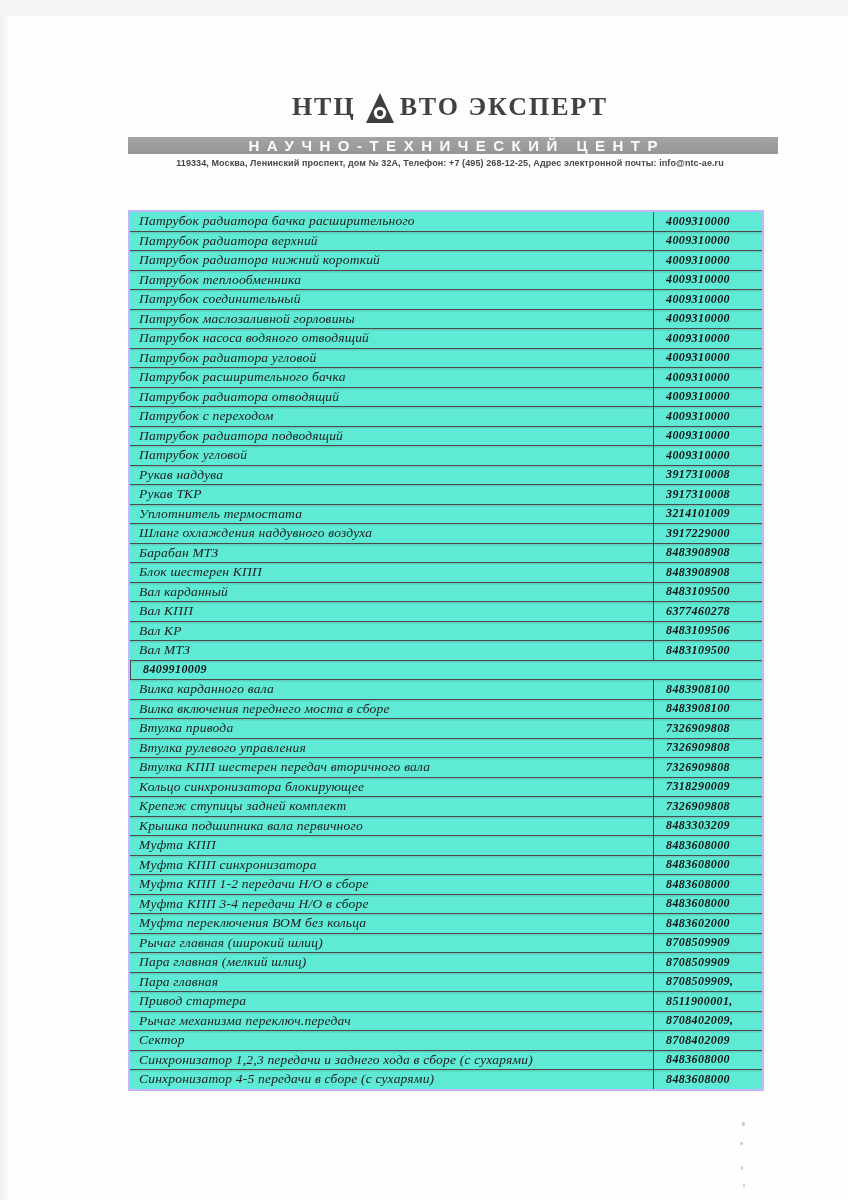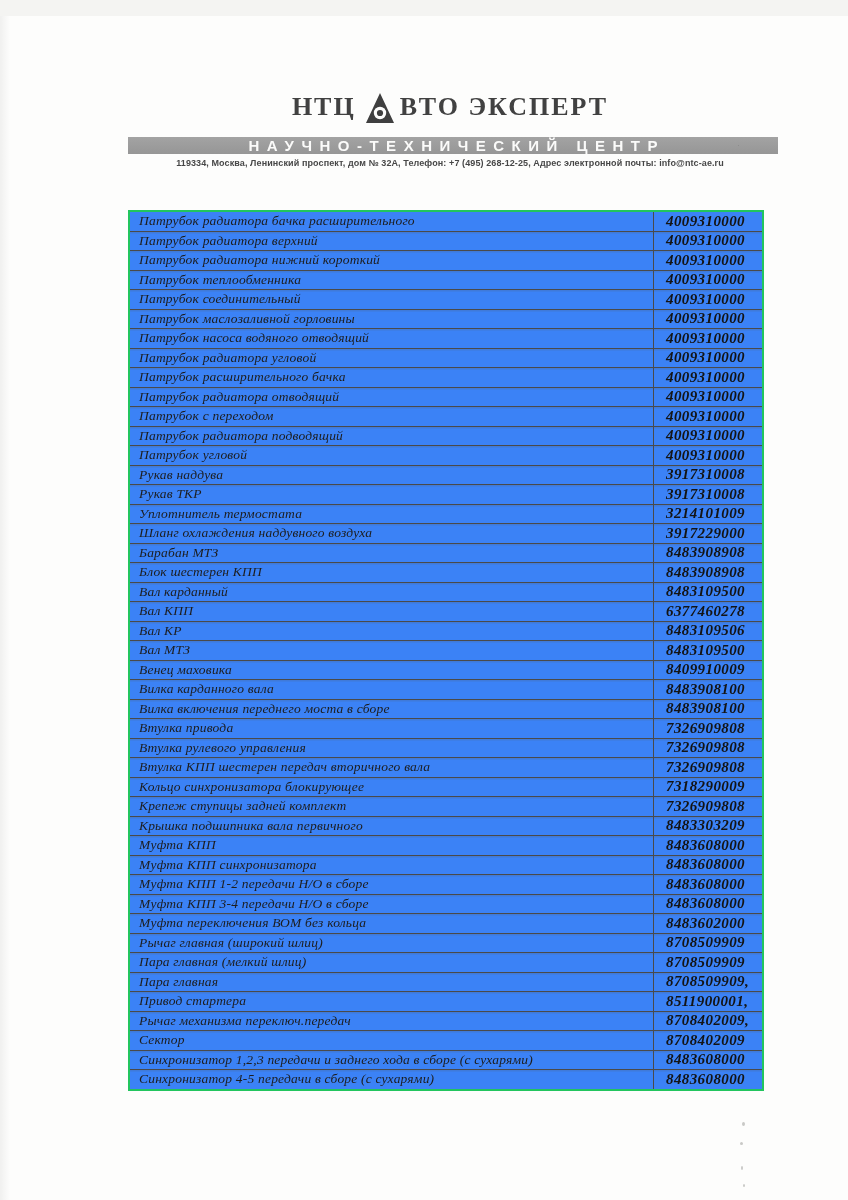--- a/index.html
+++ b/index.html
@@ -43,40 +43,40 @@
   }
   .address{
     position:absolute;left:0;top:142px;width:848px;text-align:center;
     transform:translateX(26px);
     font-family:"Liberation Sans", sans-serif;
     font-size:9px;font-weight:bold;color:#474747;letter-spacing:0.1px;
   }
   
   .parts-table{
     position:absolute;left:128px;top:194px;width:632px;
-    border:2px solid #22c55e;
-    background:#3b82f6;
+    border:2px solid #c4b5fd;
+    background:#5eead4;
   }
   .t-row{
     display:flex;height:18.5px;
     border-bottom:1px solid #4a4a4a;
     box-shadow:0 1.5px 0 rgba(90,90,90,0.18);
   }
   .t-row:last-child{border-bottom:none;box-shadow:none;}
   .name-cell{
     flex:1;display:flex;align-items:center;
     padding-left:9px;overflow:hidden;white-space:nowrap;
     font-style:italic;font-size:13.5px;color:#1d1d1d;
     letter-spacing:0.2px;
   }
   .code-cell{
     width:96px;display:flex;align-items:center;
     border-left:1.5px solid #4a4a4a;
     padding-left:12px;
-    font-style:italic;font-weight:bold;font-size:15px;color:#141414;
+    font-style:italic;font-weight:bold;font-size:12px;color:#141414;
     letter-spacing:0.4px;white-space:nowrap;
   }
   
   .artifact{position:absolute;background:#c9c9c6;border-radius:50%;}
   .a1{left:742px;top:1106px;width:3px;height:4px;}
   .a2{left:740px;top:1126px;width:3px;height:3px;}
   .a3{left:741px;top:1150px;width:2px;height:4px;}
   .a4{left:743px;top:1168px;width:2px;height:3px;}
   .edge-shade{
     position:absolute;left:0;top:0;width:10px;height:1200px;
@@ -192,21 +192,20 @@
       </div>
       <div class="t-row">
         <div class="name-cell">Вал КР</div>
         <div class="code-cell">8483109506</div>
       </div>
       <div class="t-row">
         <div class="name-cell">Вал МТЗ</div>
         <div class="code-cell">8483109500</div>
       </div>
       <div class="t-row">
-        <div class="name-cell">Венец маховика</div>
         <div class="code-cell">8409910009</div>
       </div>
       <div class="t-row">
         <div class="name-cell">Вилка карданного вала</div>
         <div class="code-cell">8483908100</div>
       </div>
       <div class="t-row">
         <div class="name-cell">Вилка включения переднего моста в сборе</div>
         <div class="code-cell">8483908100</div>
       </div>

